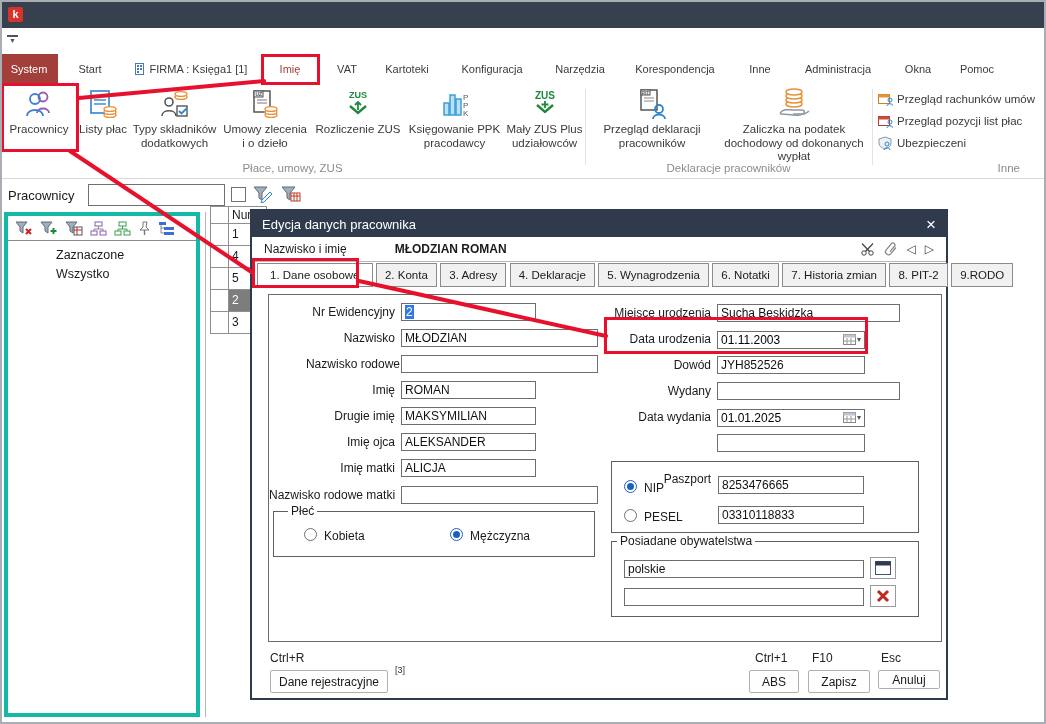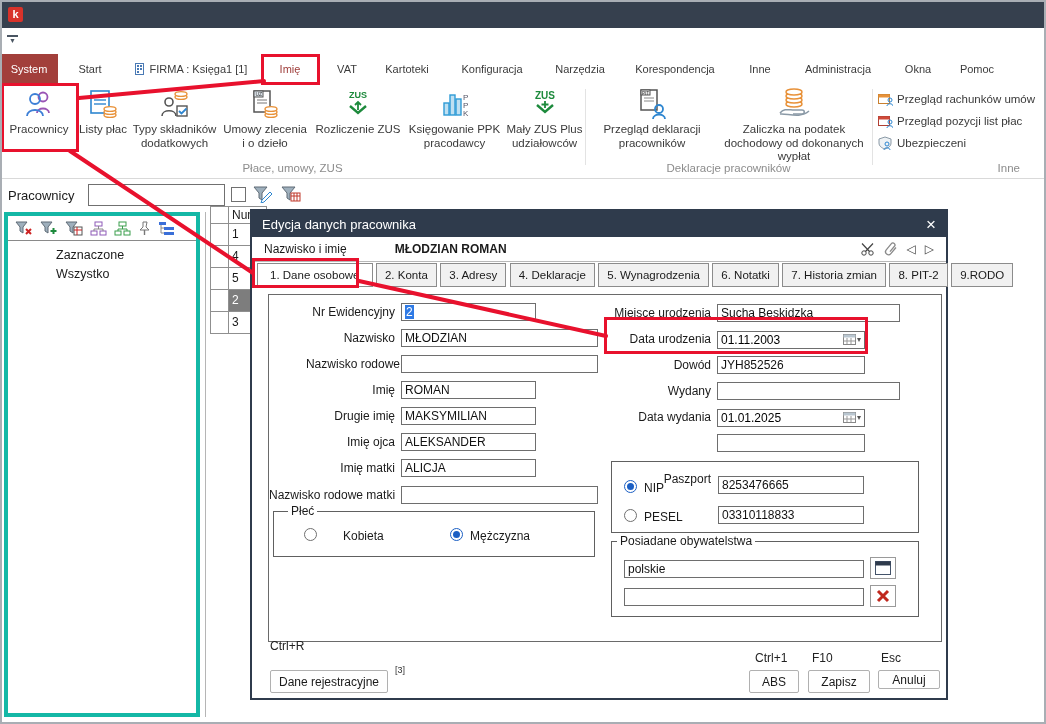--- a/index.html
+++ b/index.html
@@ -423,21 +423,21 @@
 
       <span class="lbl r" style="left:0;top:166px;width:126px;">Imię matki</span>
       <input class="tbx" style="left: 132px; top: 164px; width: 135px;" value="ALICJA">
 
       <span class="lbl r" style="left:0;top:193px;width:126px;">Nazwisko rodowe matki</span>
       <input class="tbx" style="left: 132px; top: 191px; width: 197px;" value="">
 
       <div class="fset" style="left:4px;top:216px;width:322px;height:46px;">
         <span class="legend" style="left:14px;">Płeć</span>
         <span class="radio" style="left:30px;top:16px;"></span>
-        <span class="lbl" style="left:50px;top:17px;margin-left:19px;">Kobieta</span>
+        <span class="lbl" style="left:50px;top:17px;">Kobieta</span>
         <span class="radio on" style="left:176px;top:16px;"></span>
         <span class="lbl" style="left:196px;top:17px;">Mężczyzna</span>
       </div>
 
       <span class="lbl r" style="left:290px;top:11px;width:152px;">Miejsce urodzenia</span>
       <input class="tbx" style="left: 448px; top: 9px; width: 183px;" value="Sucha Beskidzka">
 
       <span class="lbl r" style="left:290px;top:37px;width:152px;">Data urodzenia</span>
       <span class="datebox" style="left:448px;top:35px;width:148px;">
         <input value="01.11.2003" style="">
@@ -493,21 +493,21 @@
           </span>
         <input class="tbx" style="left: 12px; top: 46px; width: 240px;" value="">
         <span class="iconbtn" style="left:258px;top:43px;">
           <svg width="14" height="14">
               <path d="M2 2l10 10M12 2L2 12" stroke="#c0281e" stroke-width="3"></path>
             </svg>
           </span>
       </div>
     </div>
 
-    <span class="sc" style="left:18px;top:428px;">Ctrl+R</span>
+    <span class="sc" style="left:18px;top:440px;">Ctrl+R</span>
     <div class="btn" style="left:18px;top:459px;width:118px;height:23px;">Dane rejestracyjne</div>
     <span class="sup" style="left:143px;top:454px;">[3]</span>
     <span class="sc" style="left:503px;top:440px;">Ctrl+1</span>
     <span class="sc" style="left:560px;top:440px;">F10</span>
     <span class="sc" style="left:629px;top:440px;">Esc</span>
     <div class="btn" style="left:497px;top:459px;width:50px;height:23px;">ABS</div>
     <div class="btn" style="left:556px;top:459px;width:62px;height:23px;">Zapisz</div>
     <div class="btn" style="left:626px;top:459px;width:62px;height:19px;">Anuluj</div>
   </div>
 

